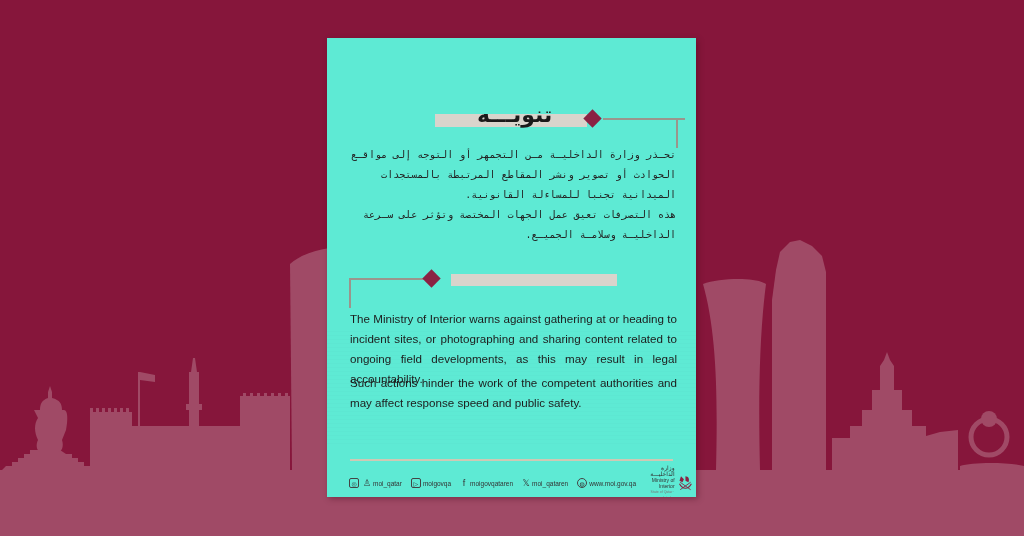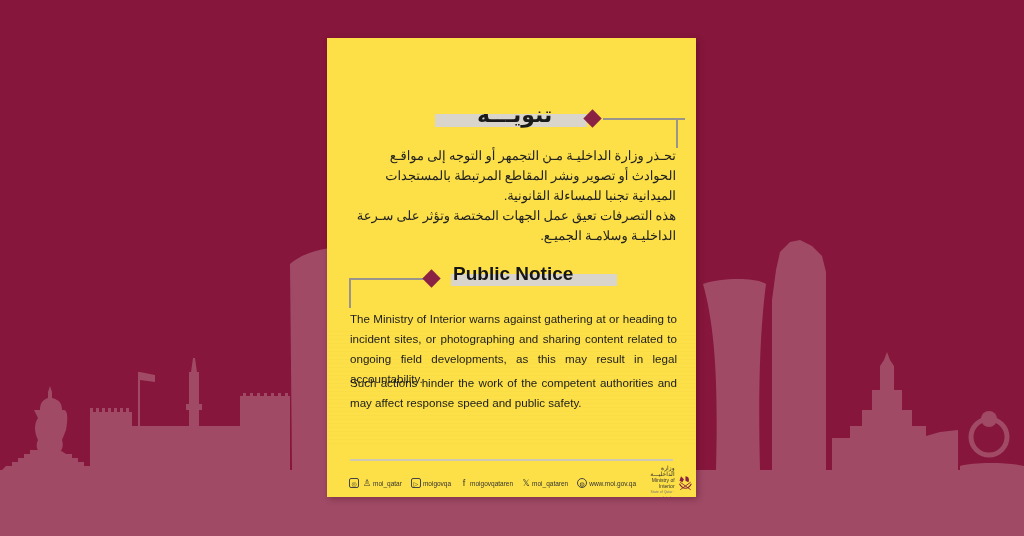--- a/index.html
+++ b/index.html
@@ -5,21 +5,21 @@
   html, body { margin: 0; padding: 0; }
   body {
     width: 1024px; height: 536px; overflow: hidden;
     position: relative;
     background: #86163b;
     font-family: "DejaVu Sans", sans-serif;
   }
   .skyline { position: absolute; left: 0; top: 0; width: 1024px; height: 536px; }
   .card {
     position: absolute; left: 327px; top: 38px; width: 369px; height: 459px;
-    background: #fde047;
+    background: #5eead4;
     box-shadow: 2px 2px 6px rgba(60,0,20,0.35);
     overflow: hidden;
   }
   .card::after {
     content: ""; position: absolute; left: 0; right: 0; top: 290px; bottom: 50px;
     background: repeating-linear-gradient(0deg, rgba(0,0,0,0.0) 0px, rgba(0,0,0,0.0) 3px, rgba(0,0,0,0.025) 4px);
     pointer-events: none;
   }
   
   .heading-ar {
@@ -36,21 +36,21 @@
     position: absolute; left: 151px; top: 6px; width: 13px; height: 13px; background: #8a2243;
     transform: rotate(45deg);
   }
   .heading-ar .line-h {
     position: absolute; left: 168px; top: 12px; width: 82px; height: 1.5px; background: #9a958c;
   }
   .ar-vline { position: absolute; left: 349px; top: 80px; width: 1.5px; height: 30px; background: #9a958c; }
 
   .ar-para {
     position: absolute; right: 20px; width: 330px; direction: rtl; text-align: right;
-    font-family: Liberation Serif, serif; font-size: 13px; color: #222; line-height: 20px;
+    font-family: Liberation Mono, monospace; font-size: 10px; color: #222; line-height: 20px;
   }
   .ar-p1 { top: 108px; }
   .ar-p2 { top: 168px; }
 
   
   .heading-en { position: absolute; left: 22px; top: 226px; width: 260px; height: 24px; }
   .heading-en .bar { position: absolute; left: 102px; top: 10px; width: 166px; height: 12px; background: #d9d4cc; }
   .heading-en .title {
     position: absolute; left: 104px; top: -1px; font-family: "Liberation Sans", sans-serif;
     font-size: 19px; font-weight: bold; color: #151515;
@@ -129,21 +129,20 @@
   </div>
   <div class="ar-vline"></div>
 
   <div class="ar-para ar-p1">تحـذر وزارة الداخليـة مـن التجمهر أو التوجه إلى مواقـع الحوادث أو تصوير ونشر المقاطع المرتبطة بالمستجدات الميدانية تجنبا للمساءلة القانونية.</div>
   <div class="ar-para ar-p2">هذه التصرفات تعيق عمل الجهات المختصة وتؤثر على سـرعة الداخليـة وسلامـة الجميـع.</div>
 
   <div class="heading-en">
     <div class="line-h"></div>
     <div class="bar"></div>
     <div class="diamond"></div>
-    <div class="title">Public Notice</div>
   </div>
   <div class="en-vline"></div>
 
   <div class="en-para en-p1">The Ministry of Interior warns against gathering at or heading to incident sites, or photographing and sharing content related to ongoing field developments, as this may result in legal accountability.</div>
   <div class="en-para en-p2">Such actions hinder the work of the competent authorities and may affect response speed and public safety.</div>
 
   <div class="footer-rule"></div>
 
   <div class="footer">
     <span class="soc" style="margin-right:2px;">

